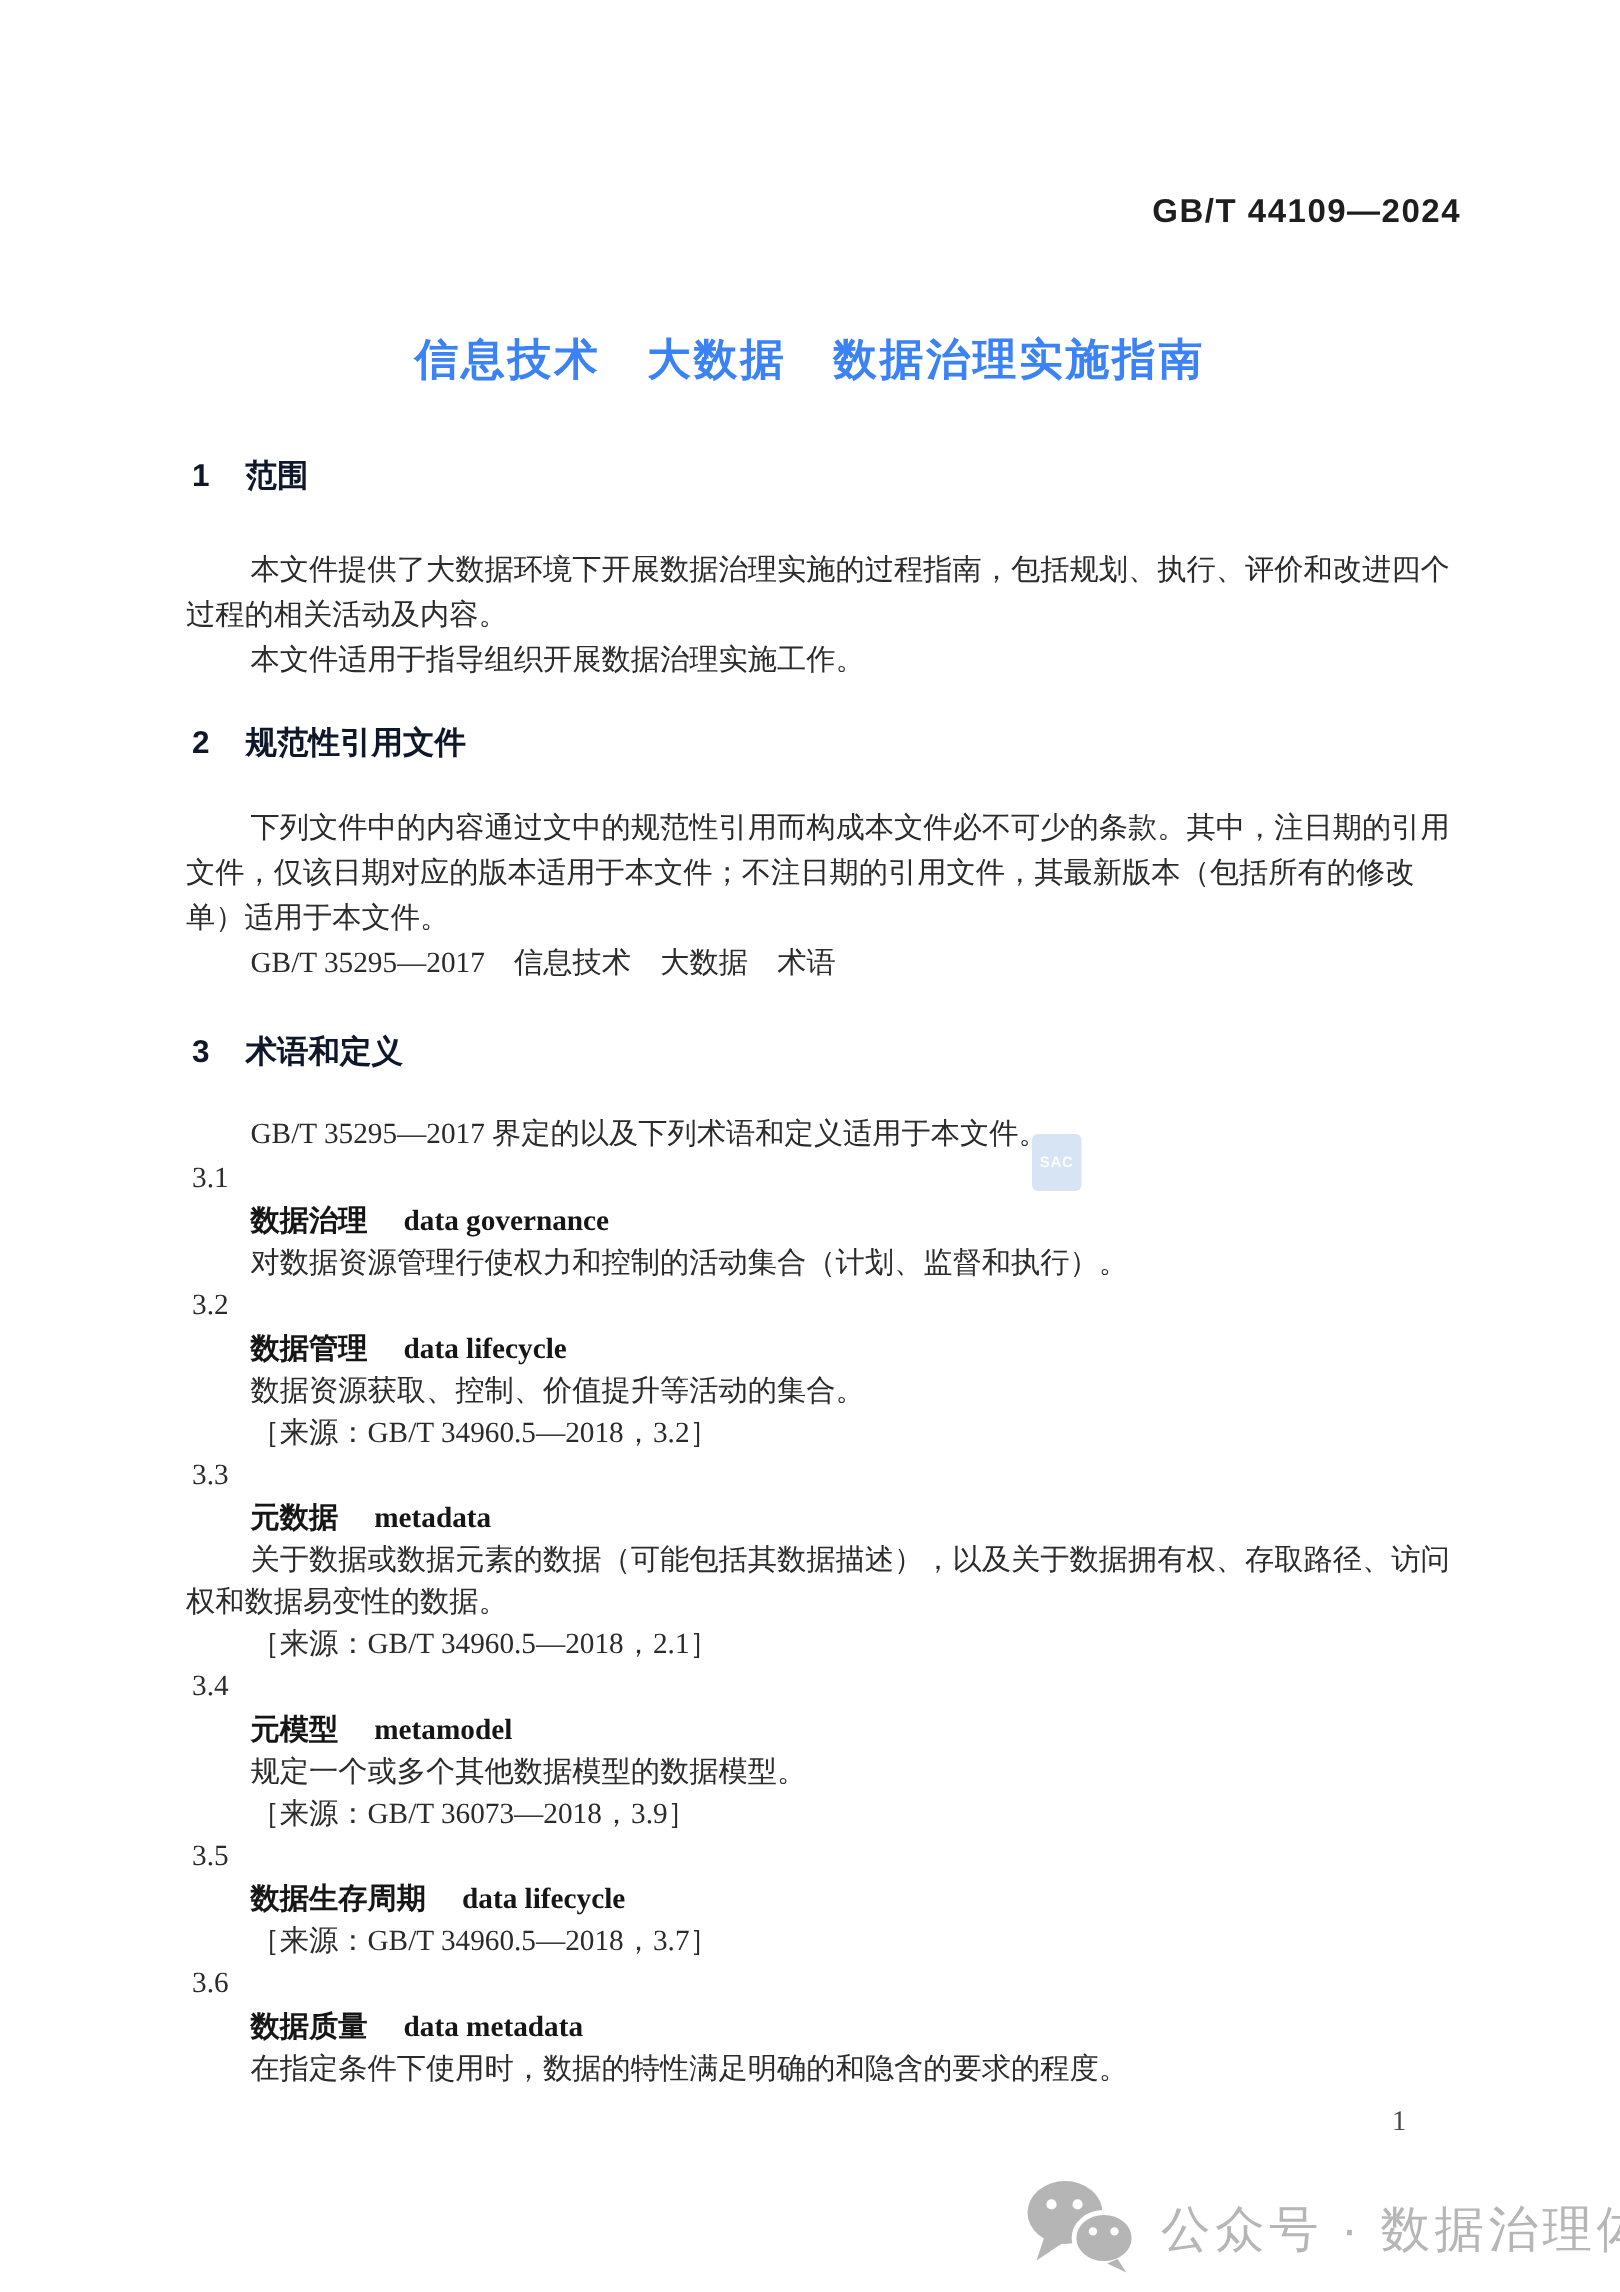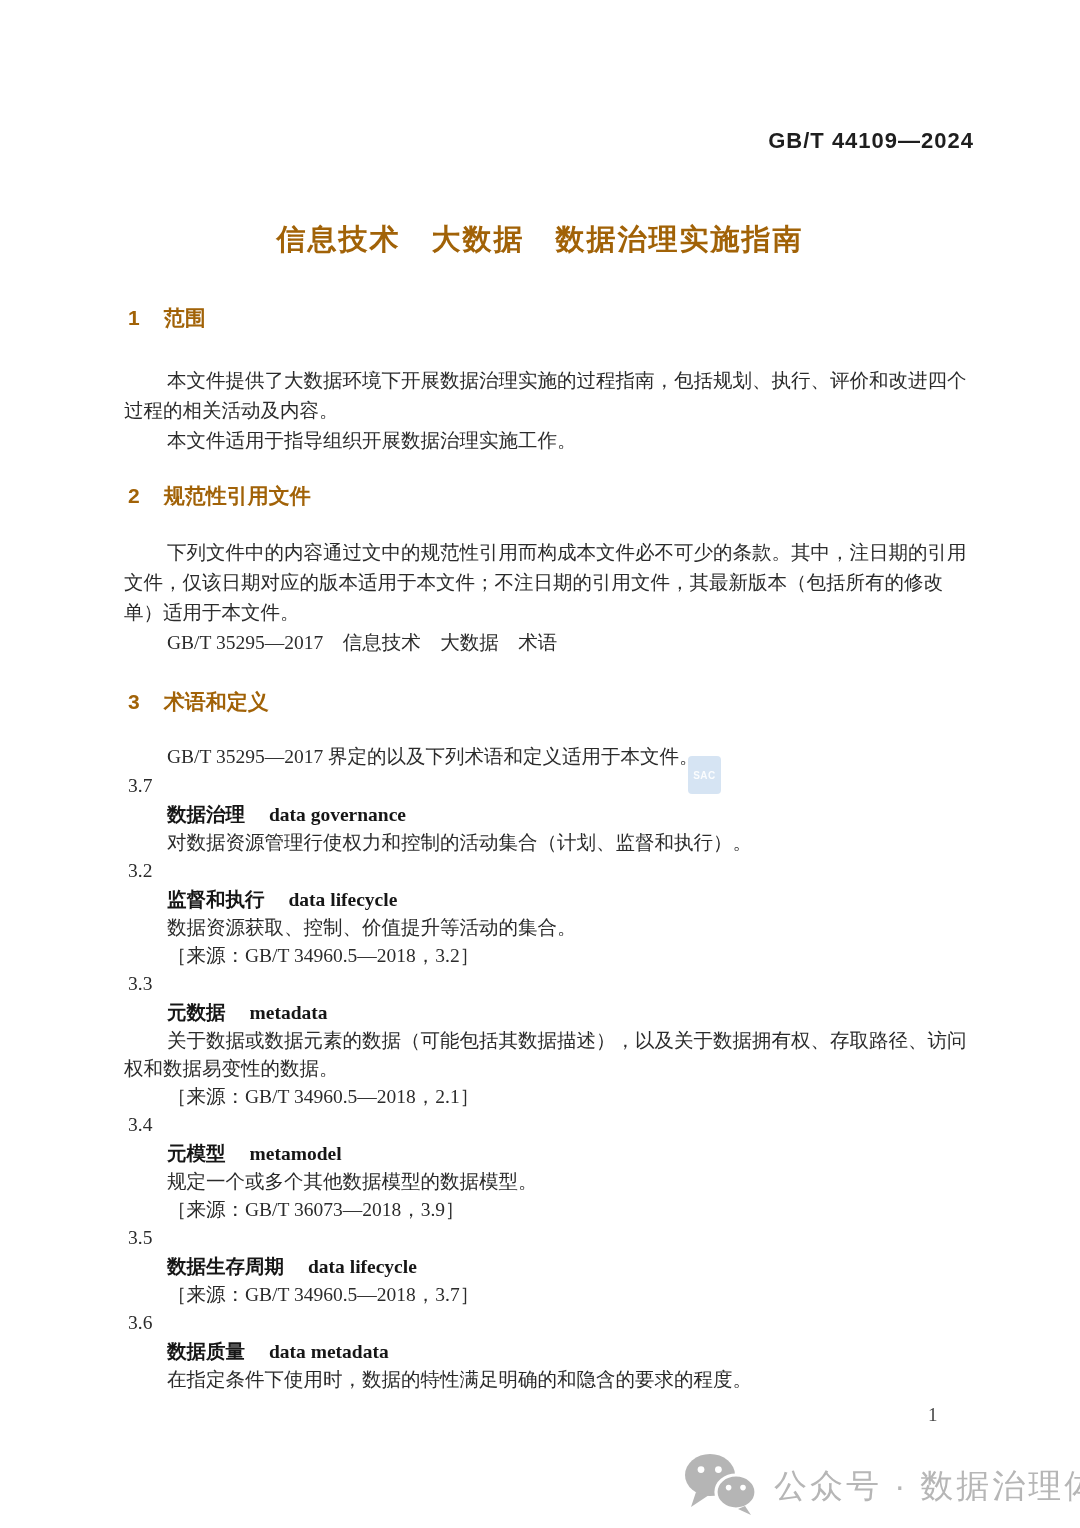--- a/index.html
+++ b/index.html
@@ -19,33 +19,33 @@
     font-family: "Liberation Sans", sans-serif;
     font-weight: bold; font-size: 22px; letter-spacing: 1px;
     color: #1e1e1e;
   }
 
   
   .doc-title {
     position: absolute; top: 220px; left: 0; right: 0;
     text-align: center;
     font-family: "Liberation Sans", sans-serif;
-    font-weight: bold; font-size: 29px; color: #a16207;
+    font-weight: bold; font-size: 29px; color: #3b82f6;
     letter-spacing: 2px;
   }
 
   
   .content {
     position: absolute; top: 296px; left: 124px; right: 100px;
     font-size: 19.5px; line-height: 30px;
   }
 
   .sec-heading {
     font-family: "Liberation Sans", sans-serif;
-    font-weight: bold; font-size: 21px; color: #a16207;
+    font-weight: bold; font-size: 21px; color: #0f172a;
     line-height: 28px;
   }
   .sec-heading .sec-no { padding-left: 4px; margin-right: 24px; }
   .h1 { margin-top: 8px; margin-bottom: 34px; }
   .h2 { margin-top: 26px; margin-bottom: 28px; }
   .h3 { margin-top: 30px; margin-bottom: 26px; }
 
   .body-p { text-indent: 43px; }
   .ref-line { padding-left: 43px; }
 
@@ -116,32 +116,32 @@
     </div>
     <p class="body-p">下列文件中的内容通过文中的规范性引用而构成本文件必不可少的条款。其中，注日期的引用文件，仅该日期对应的版本适用于本文件；不注日期的引用文件，其最新版本（包括所有的修改单）适用于本文件。</p>
     <div class="ref-line">GB/T 35295—2017　信息技术　大数据　术语</div>
 
     <div class="sec-heading h3">
       <span class="sec-no">3</span><span>术语和定义</span>
     </div>
     <p class="terms-intro">GB/T 35295—2017 界定的以及下列术语和定义适用于本文件。</p>
 
     <div class="term">
-      <div class="term-no">3.7</div>
+      <div class="term-no">3.1</div>
       <div class="term-name">
         <span class="term-zh">数据治理</span><span class="term-en">data governance</span>
       </div>
       <p class="term-def">对数据资源管理行使权力和控制的活动集合（计划、监督和执行）。</p>
 
     </div>
 
     <div class="term">
       <div class="term-no">3.2</div>
       <div class="term-name">
-        <span class="term-zh">监督和执行</span><span class="term-en">data lifecycle</span>
+        <span class="term-zh">数据管理</span><span class="term-en">data lifecycle</span>
       </div>
       <p class="term-def">数据资源获取、控制、价值提升等活动的集合。</p>
       <div class="term-src">［来源：GB/T 34960.5—2018，3.2］</div>
     </div>
 
     <div class="term">
       <div class="term-no">3.3</div>
       <div class="term-name">
         <span class="term-zh">元数据</span><span class="term-en">metadata</span>
       </div>

